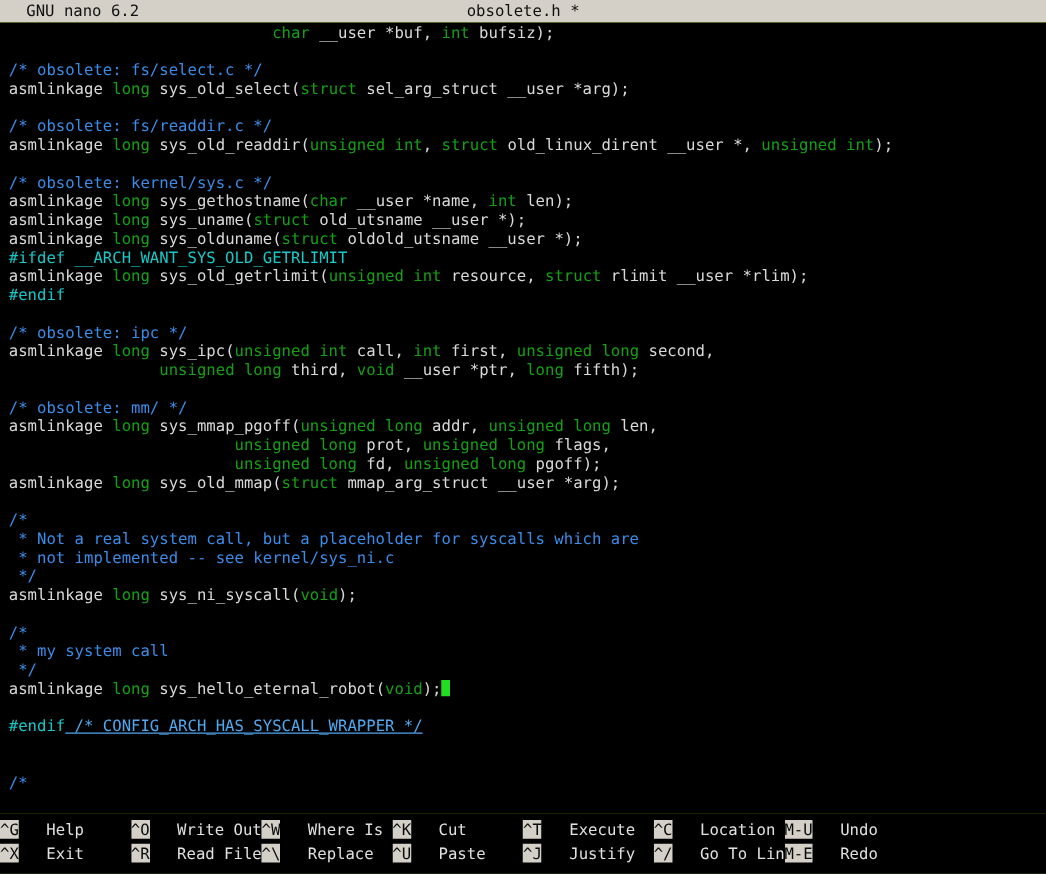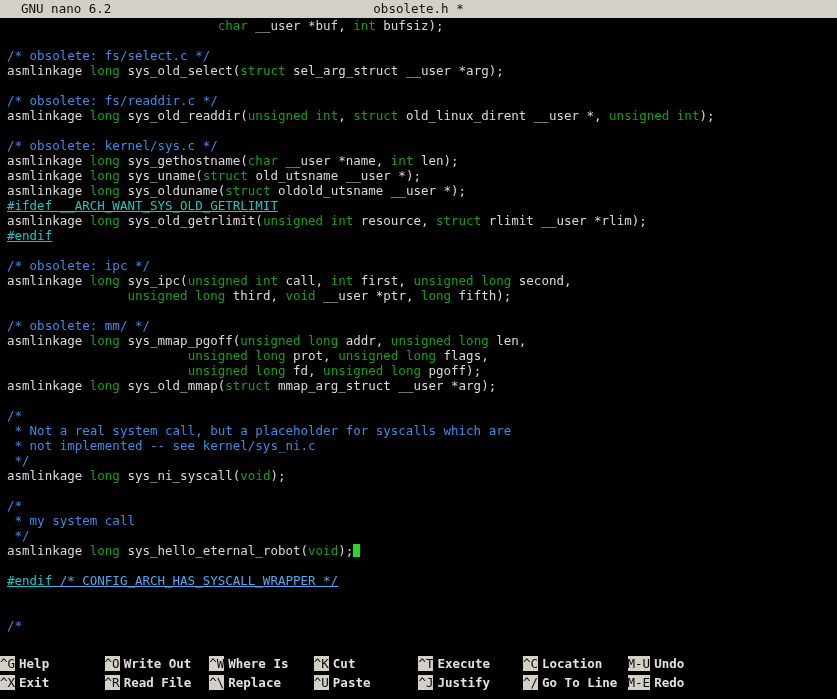--- a/index.html
+++ b/index.html
@@ -69,21 +69,21 @@
   }
   .line {
     height: 15px;
     white-space: pre;
   }
 
   
   .tok-plain    { color: #d9d9d9; }
   .tok-comment  { color: #3b8ce8; }
   .tok-keyword  { color: #14a014; }
-  .tok-preproc  { color: #18c8c8; text-decoration: underline; }
+  .tok-preproc  { color: #18c8c8; }
   .tok-preproc-cmt { color: #4fa8f0; text-decoration: underline; }
 
   .cursor {
     display: inline-block;
     width: 7px;
     height: 13px;
     vertical-align: -2px;
     background: #22dd22;
   }
 
@@ -114,24 +114,23 @@
     color: #0a0a0a;
     padding: 0 0px;
     display: inline-block;
     height: 15px;
     line-height: 15px;
     white-space: pre;
     font-size: 12.5px;
   }
   .sc-label {
     color: #e0e0e0;
-    margin-left: 4px;
+    margin-left: 22px;
     white-space: pre;
     font-size: 12.5px;
-    font-weight: bold;
   }
 </style>
 </head>
 <body>
 
 <div id="app">
 
   <div class="titlebar">
     <span class="tb-version">GNU nano 6.2</span>
     <span class="tb-filename">obsolete.h *</span>

